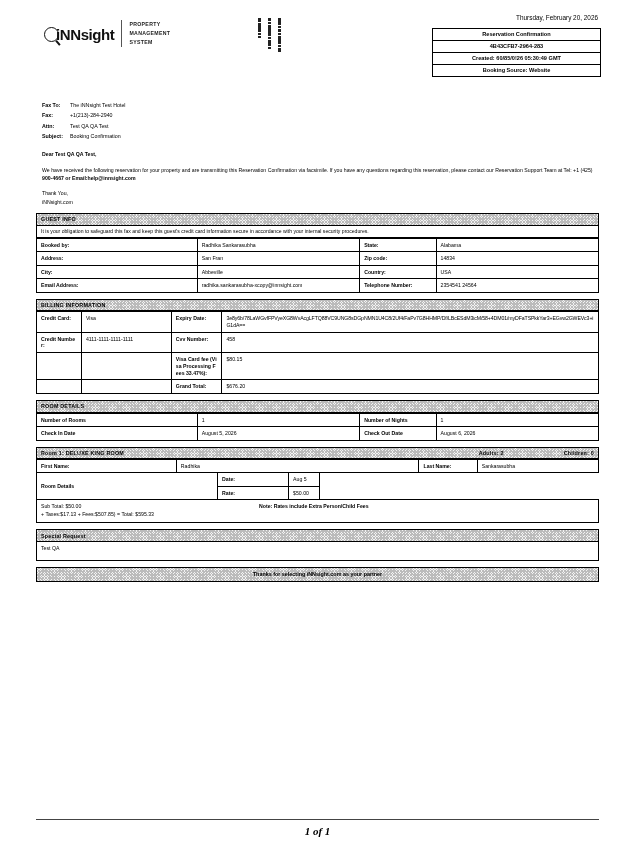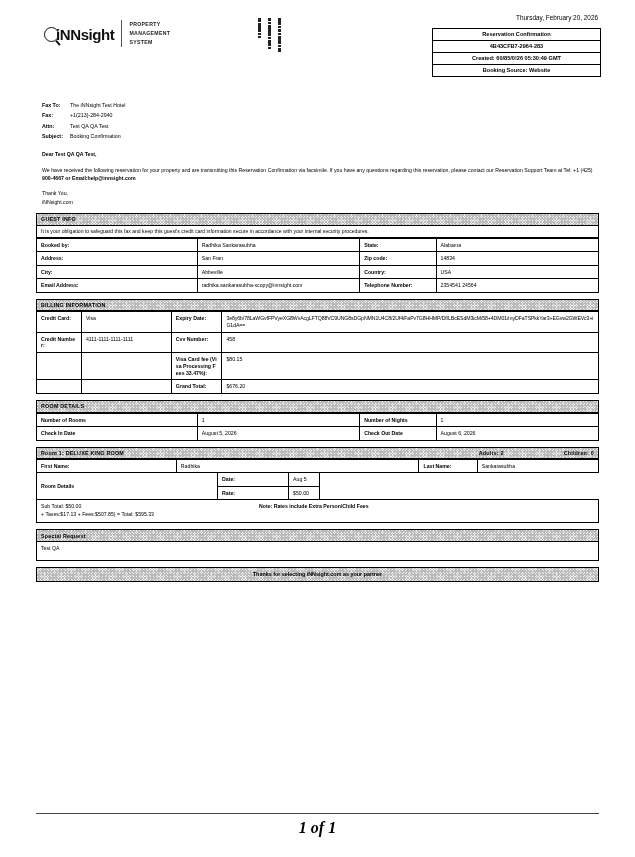--- a/index.html
+++ b/index.html
@@ -233,21 +233,21 @@
     left: 36px;
     right: 36px;
     bottom: 20px;
   }
   .pg-footer .rule { border-top: 1px solid #444; }
   .pg-footer .num {
     text-align: center;
     font-family: "Liberation Serif", serif;
     font-style: italic;
     font-weight: bold;
-    font-size: 16px;
+    font-size: 11px;
     padding-top: 5px;
   }
 </style>
 </head>
 <body>
 
 <div class="page">
   <div class="content">
 
     <div class="hdr">

